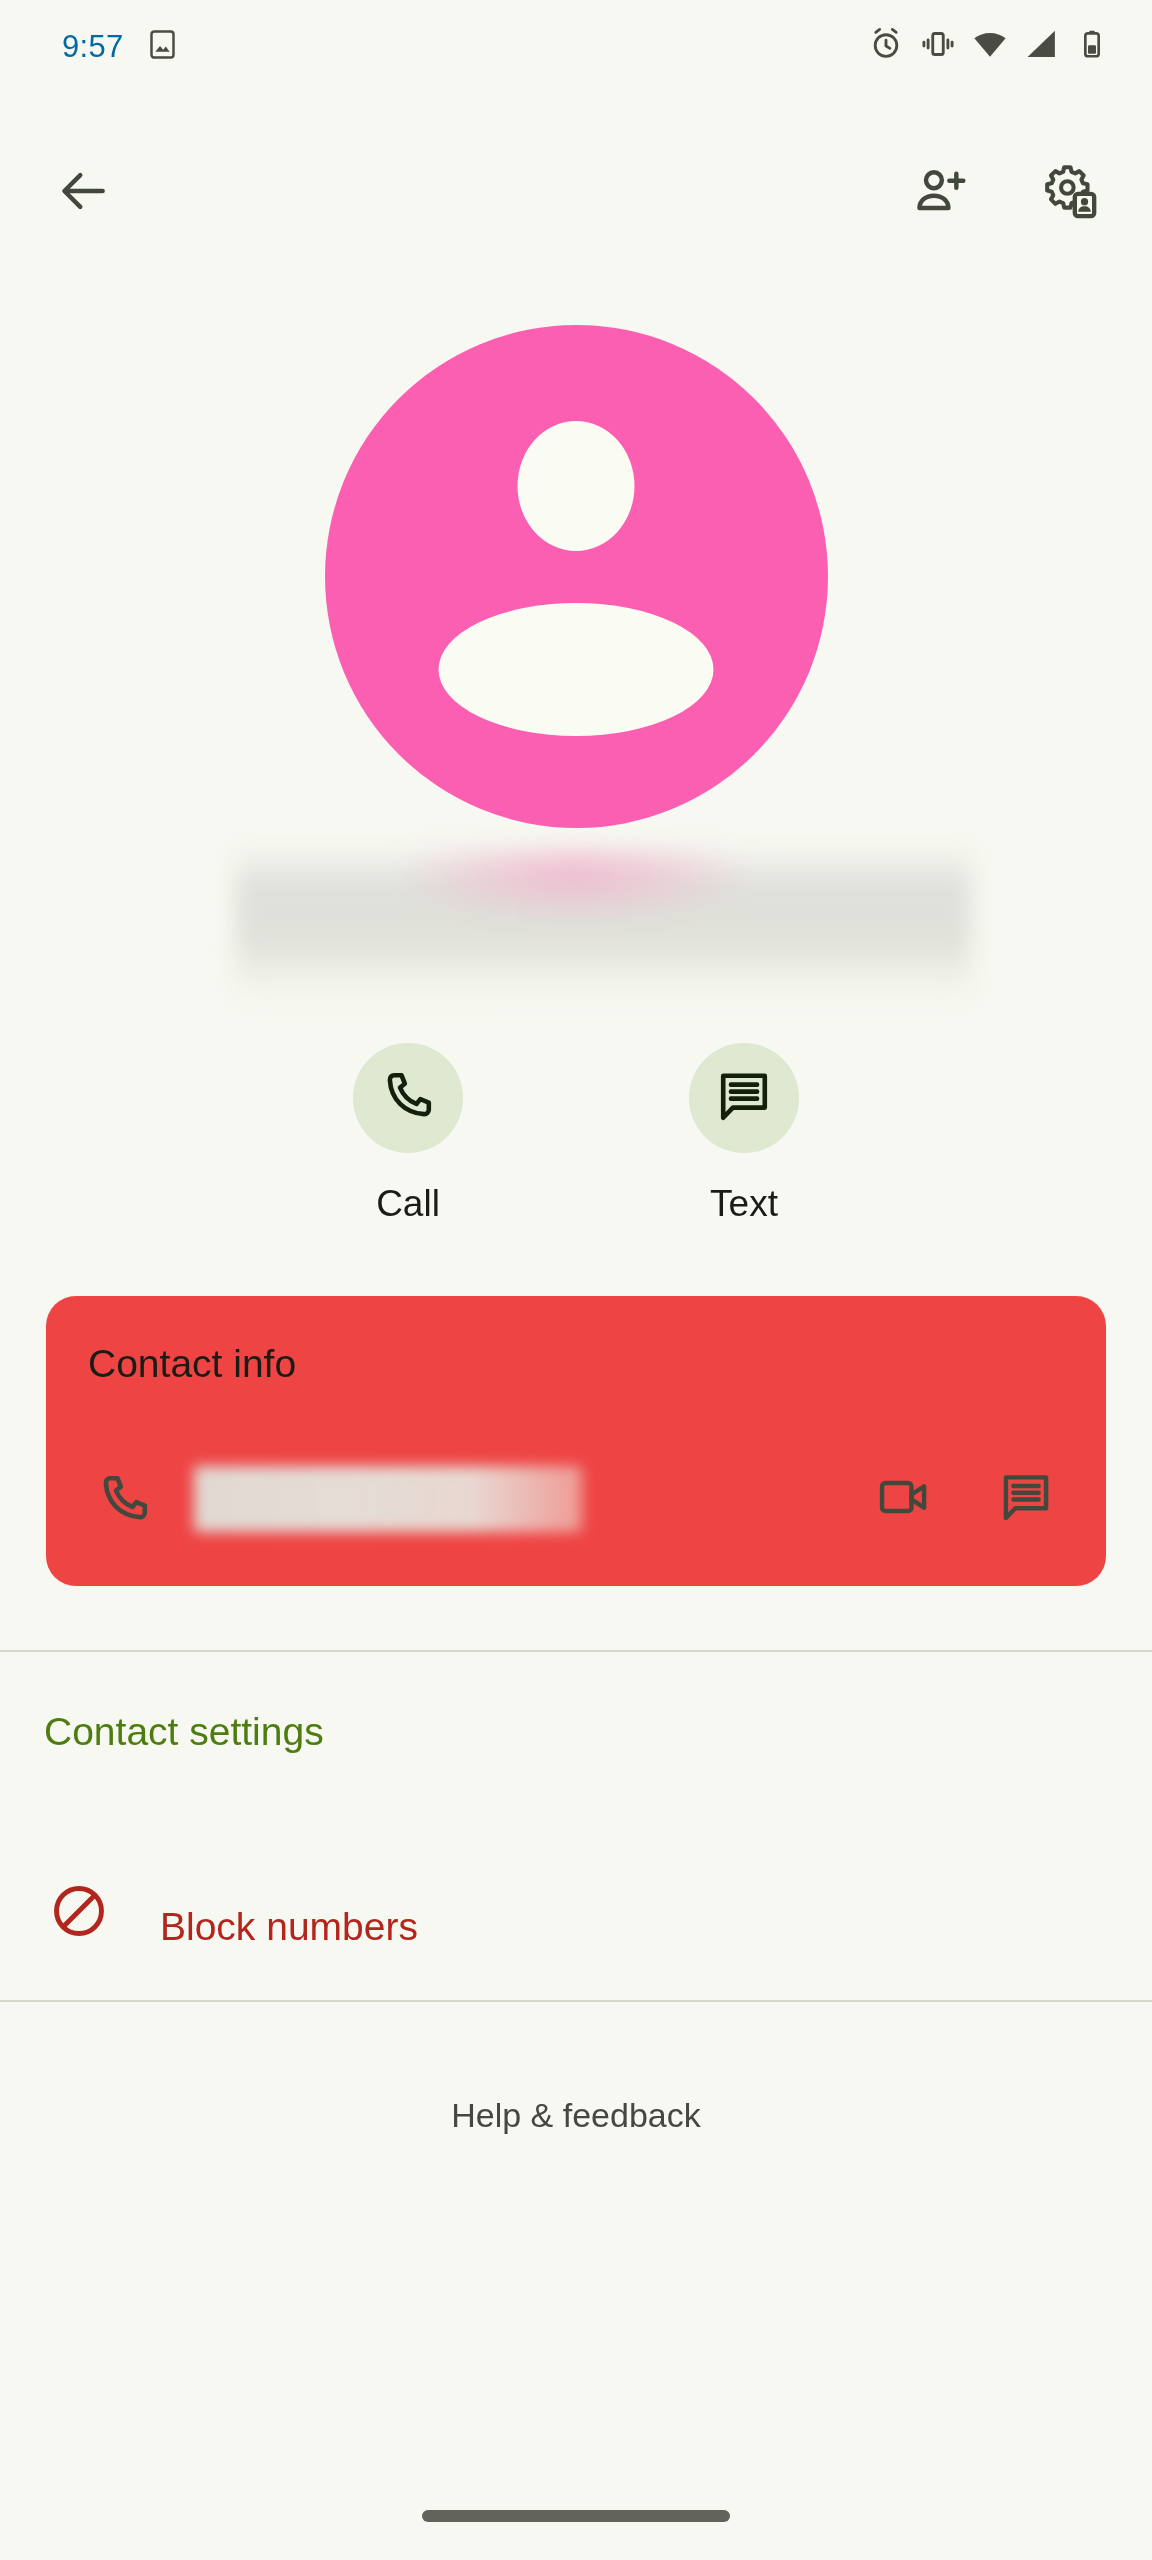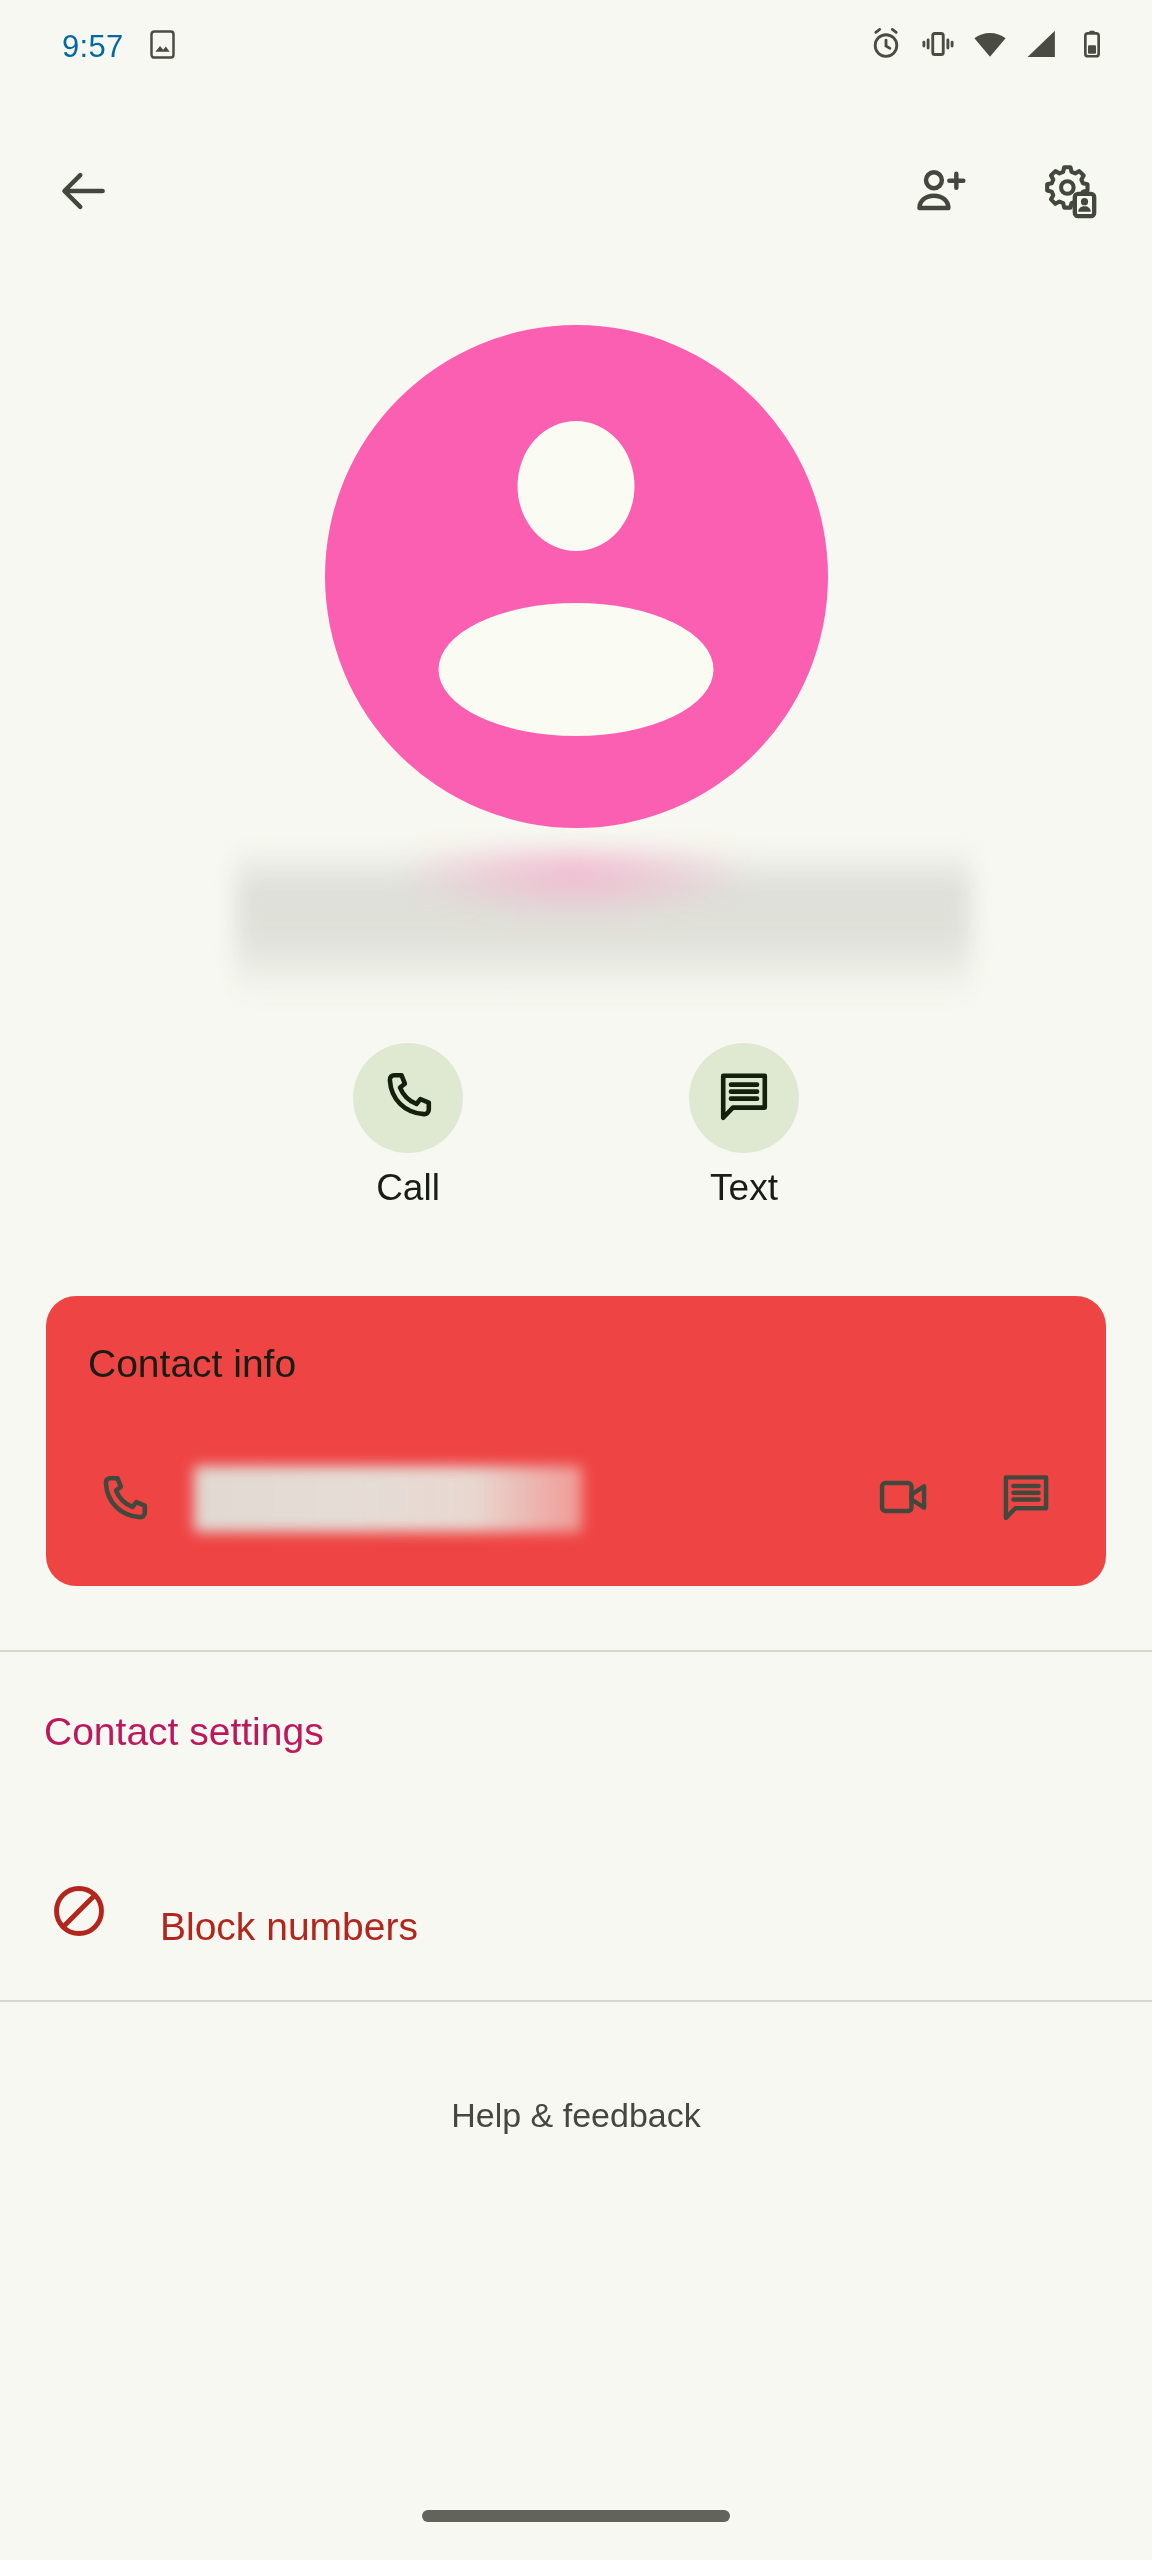--- a/index.html
+++ b/index.html
@@ -111,21 +111,21 @@
     align-items:center;
     cursor:pointer;
   }
   .action-circle {
     width:110px; height:110px;
     border-radius:50%;
     background:#DFE8D1;
     display:flex; align-items:center; justify-content:center;
   }
   .action-label {
-    margin-top:16px;
+    margin-top:32px;
     font-size:37px;
     color:#1A1C16;
     line-height:1;
   }
 
   
   .info-card {
     position:absolute;
     top:1296px; left:46px;
     width:1060px; height:290px;
@@ -181,21 +181,21 @@
     background:#D6D8CC;
   }
   .divider.d1 { top:1650px; }
   .divider.d2 { top:2000px; }
 
   
   .settings-title {
     position:absolute;
     top:1712px; left:44px;
     font-size:39px;
-    color:#be185d;
+    color:#4d7c0f;
     line-height:1;
   }
   .block-row {
     position:absolute;
     top:1838px; left:0;
     width:1152px; height:108px;
     display:flex; align-items:flex-end;
     cursor:pointer;
   }
   .block-icon {

